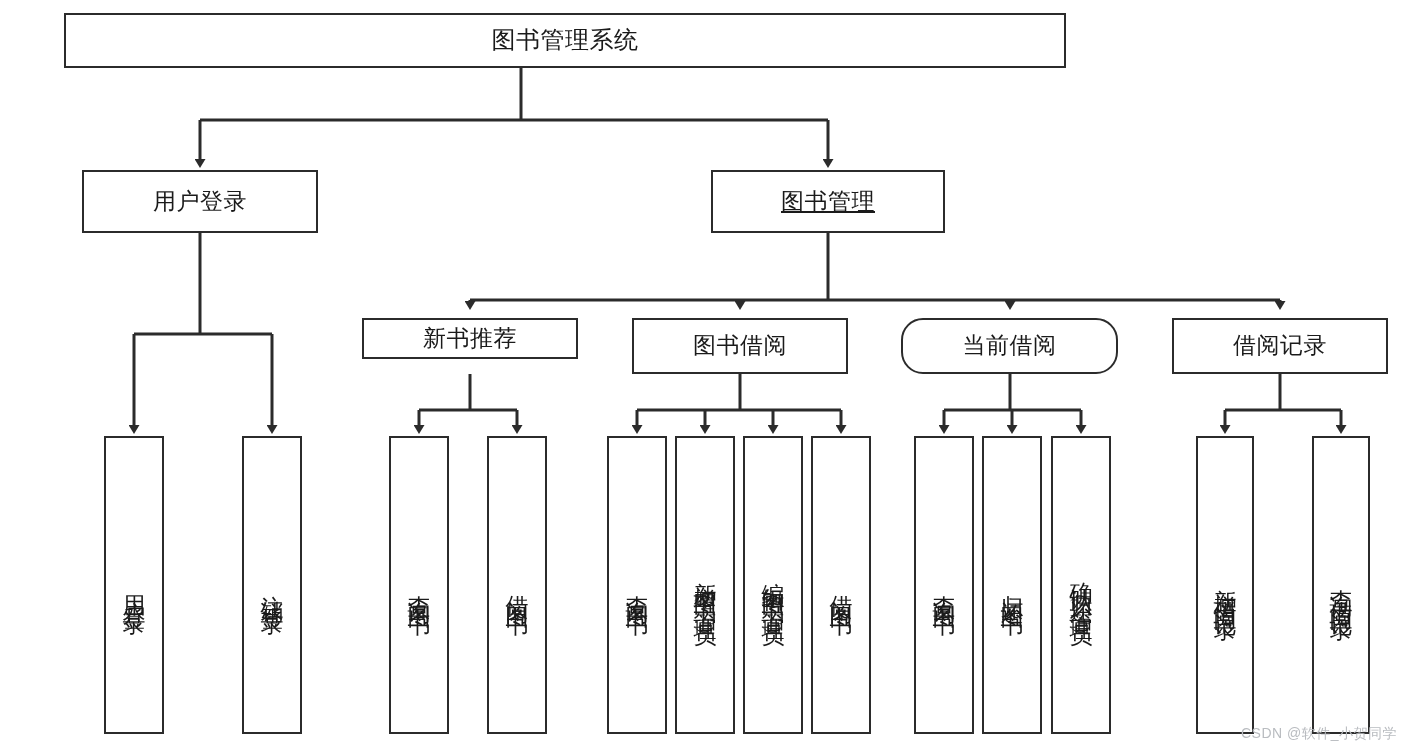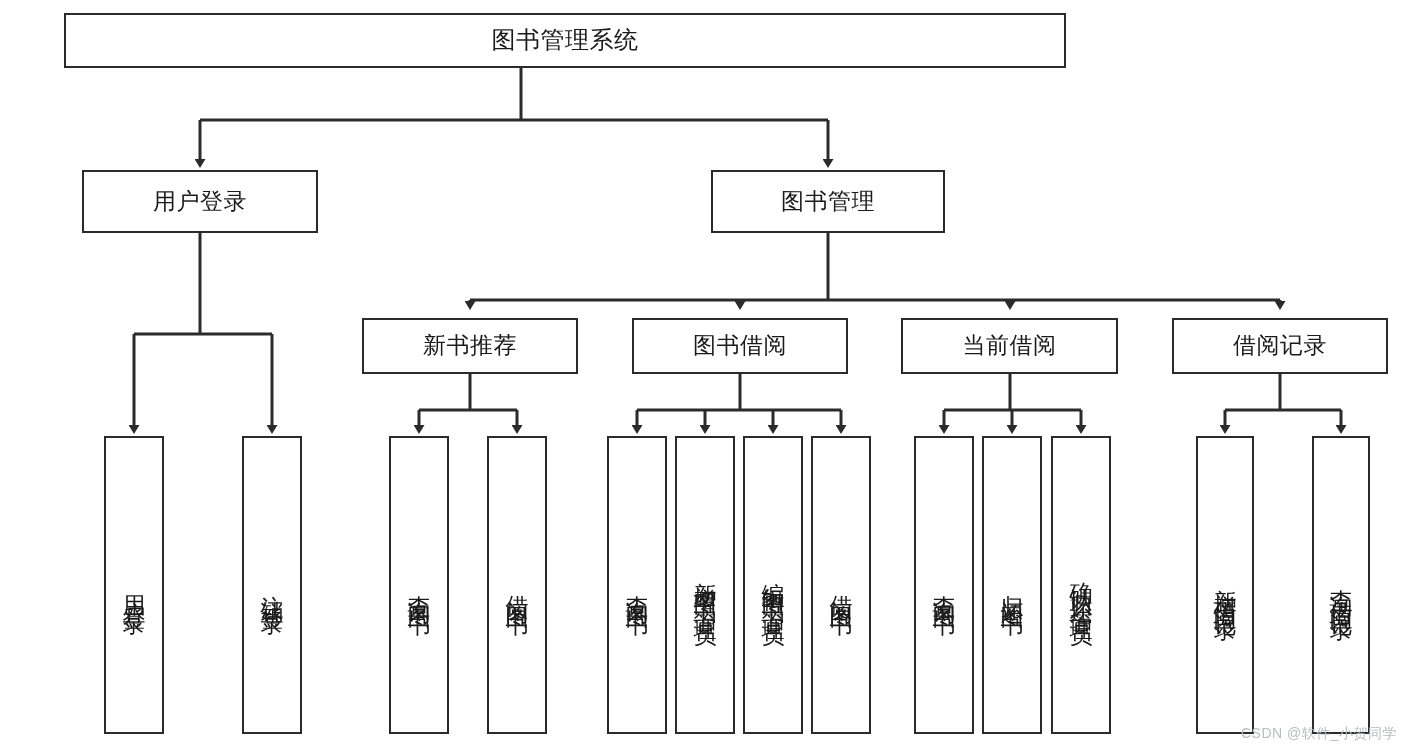--- a/index.html
+++ b/index.html
@@ -139,31 +139,31 @@
     </g>
   </svg>
 
   <div class="node h-node" id="n-root" style="left:20px; top:13px; width:1002px; height:55px;margin-left:44px;">
     <span class="lbl">图书管理系统</span>
   </div>
 
   <div class="node h-node" style="left:82px; top:170px; width:236px; height:63px;">
     <span class="lbl">用户登录</span>
   </div>
-  <div class="node h-node" style="left:711px; top:170px; width:234px; height:63px;">
+  <div class="node h-node" style="left:711px; top:170px; width:234px; height:63px;text-decoration:underline;">
     <span class="lbl">图书管理</span>
   </div>
 
-  <div class="node h-node" style="left:362px; top:318px; width:216px; height:56px;">
+  <div class="node h-node" style="left:362px; top:318px; width:216px; height:41px;">
     <span class="lbl">新书推荐</span>
   </div>
   <div class="node h-node" style="left:632px; top:318px; width:216px; height:56px;justify-content:center;">
     <span class="lbl">图书借阅</span>
   </div>
-  <div class="node h-node" style="left:901px; top:318px; width:217px; height:56px;">
+  <div class="node h-node" style="left:901px; top:318px; width:217px; height:56px;border-radius:22px;">
     <span class="lbl">当前借阅</span>
   </div>
   <div class="node h-node" style="left:1172px; top:318px; width:216px; height:56px;">
     <span class="lbl">借阅记录</span>
   </div>
 
   <div class="node v-node" style="left:104px; top:436px; width:60px; height:298px;">
     <span class="lbl">用户登录</span>
   </div>
   <div class="node v-node" style="left:242px; top:436px; width:60px; height:298px;">

